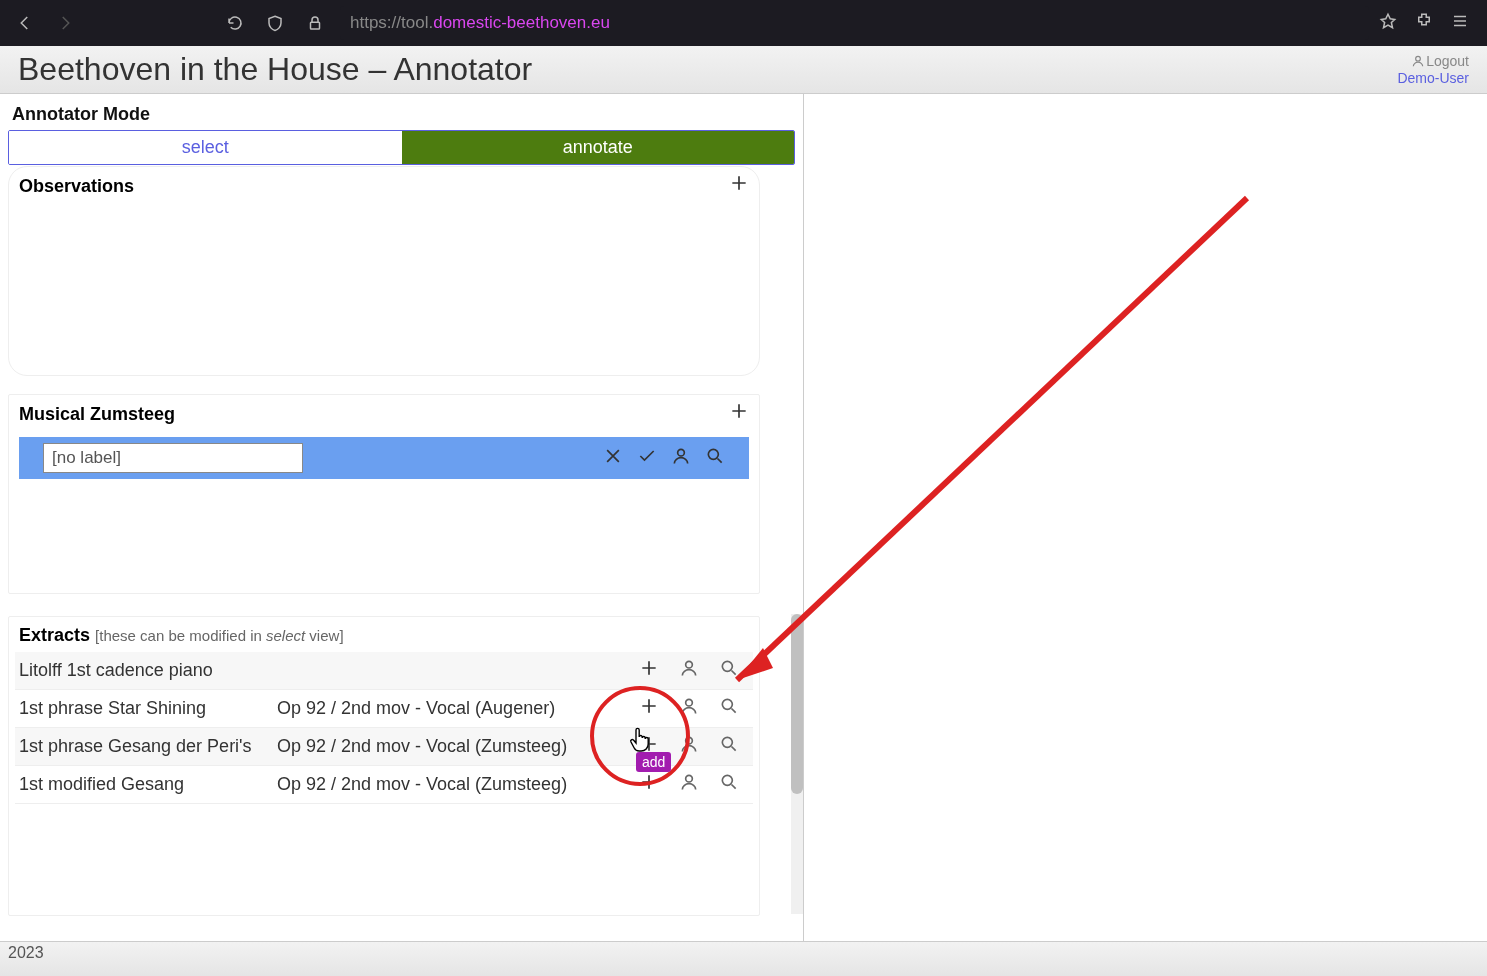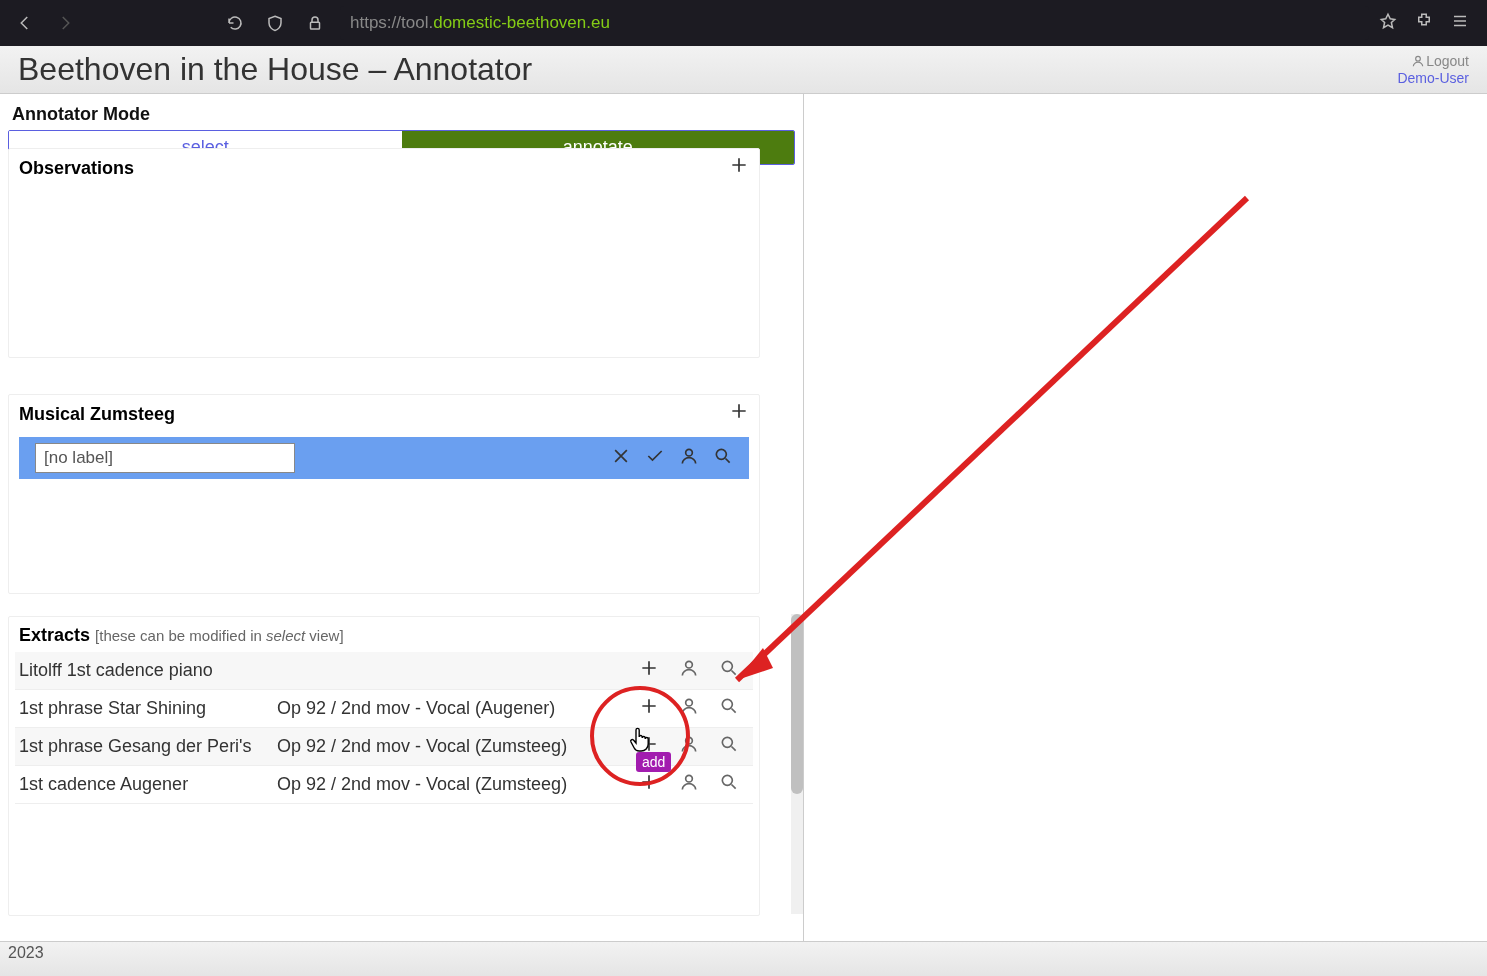--- a/index.html
+++ b/index.html
@@ -33,21 +33,21 @@
     background:#1c1b22;
     height: 34px;
     display:flex; align-items:center;
     padding: 0 10px;
     color: #aaa;
     font-size: 17px;
     gap: 12px;
     border-radius: 4px;
   }
   .url-text { color:#888; }
-  .url-text .domain { color:#84cc16; }
+  .url-text .domain { color:#d946ef; }
   .right-icons { display:flex; gap:18px; color:#bbb; font-size:18px; padding-right:8px;}
   .svg-icon { width:18px; height:18px; stroke:#bbb; fill:none; stroke-width:2;}
   .svg-icon-dk { width:20px; height:20px; stroke:#333; fill:none; stroke-width:2;}
   .svg-icon-g { width:20px; height:20px; stroke:#666; fill:none; stroke-width:2;}
 
   
   .app-header {
     height:48px;
     background: linear-gradient(#f2f2f2,#e5e5e5);
     border-bottom:1px solid #ccc;
@@ -82,35 +82,36 @@
 
   .panel {
     border:1px solid #eee;
     border-radius:2px;
     background:#fff;
     position:absolute;
     left:8px;
     width: 752px;
   }
   .panel-obs {
-    top: 54px;
+    top: 72px;
     height: 210px;
+    border-radius: 19px;
   }
   .panel-head { display:flex; justify-content:space-between; align-items:center; padding:6px 10px;}
   .panel-head .title { font-size:18px; font-weight:bold;}
   .plus-btn { font-size:22px; cursor:pointer; color:#111;}
   
   .panel-mat {
     top: 300px;
     height: 200px;
   }
   .mat-row {
     background:#6a9ff0;
     margin: 4px 10px;
-    padding:6px 16px;
+    padding:6px 24px;
     display:flex;
     align-items:center;
     justify-content:space-between;
   }
   .mat-input {
     background:#fff;
     border:1px solid #888;
     padding:4px 8px;
     font-size:17px;
     color:#555;
@@ -366,21 +367,21 @@
               <span class="ic"><svg class="svg-icon-g" viewBox="0 0 24 24">
                   <circle cx="12" cy="8" r="4"></circle>
                   <path d="M4 21c0-4 4-7 8-7s8 3 8 7"></path>
                 </svg></span>
               <span class="ic"><svg class="svg-icon-g" viewBox="0 0 24 24">
                   <circle cx="10" cy="10" r="6"></circle>
                   <path d="M20 20l-5-5"></path>
                 </svg></span>
             </div>
             <div class="ext-row">
-              <span>1st cadence Augener</span>
+              <span>1st modified Gesang</span>
               <span>Op 92 / 2nd mov - Vocal (Zumsteeg)</span>
               <span class="ic"><svg class="svg-icon-dk" viewBox="0 0 24 24">
                   <path d="M12 4v16M4 12h16"></path>
                 </svg></span>
               <span class="ic"><svg class="svg-icon-g" viewBox="0 0 24 24">
                   <circle cx="12" cy="8" r="4"></circle>
                   <path d="M4 21c0-4 4-7 8-7s8 3 8 7"></path>
                 </svg></span>
               <span class="ic"><svg class="svg-icon-g" viewBox="0 0 24 24">
                   <circle cx="10" cy="10" r="6"></circle>

